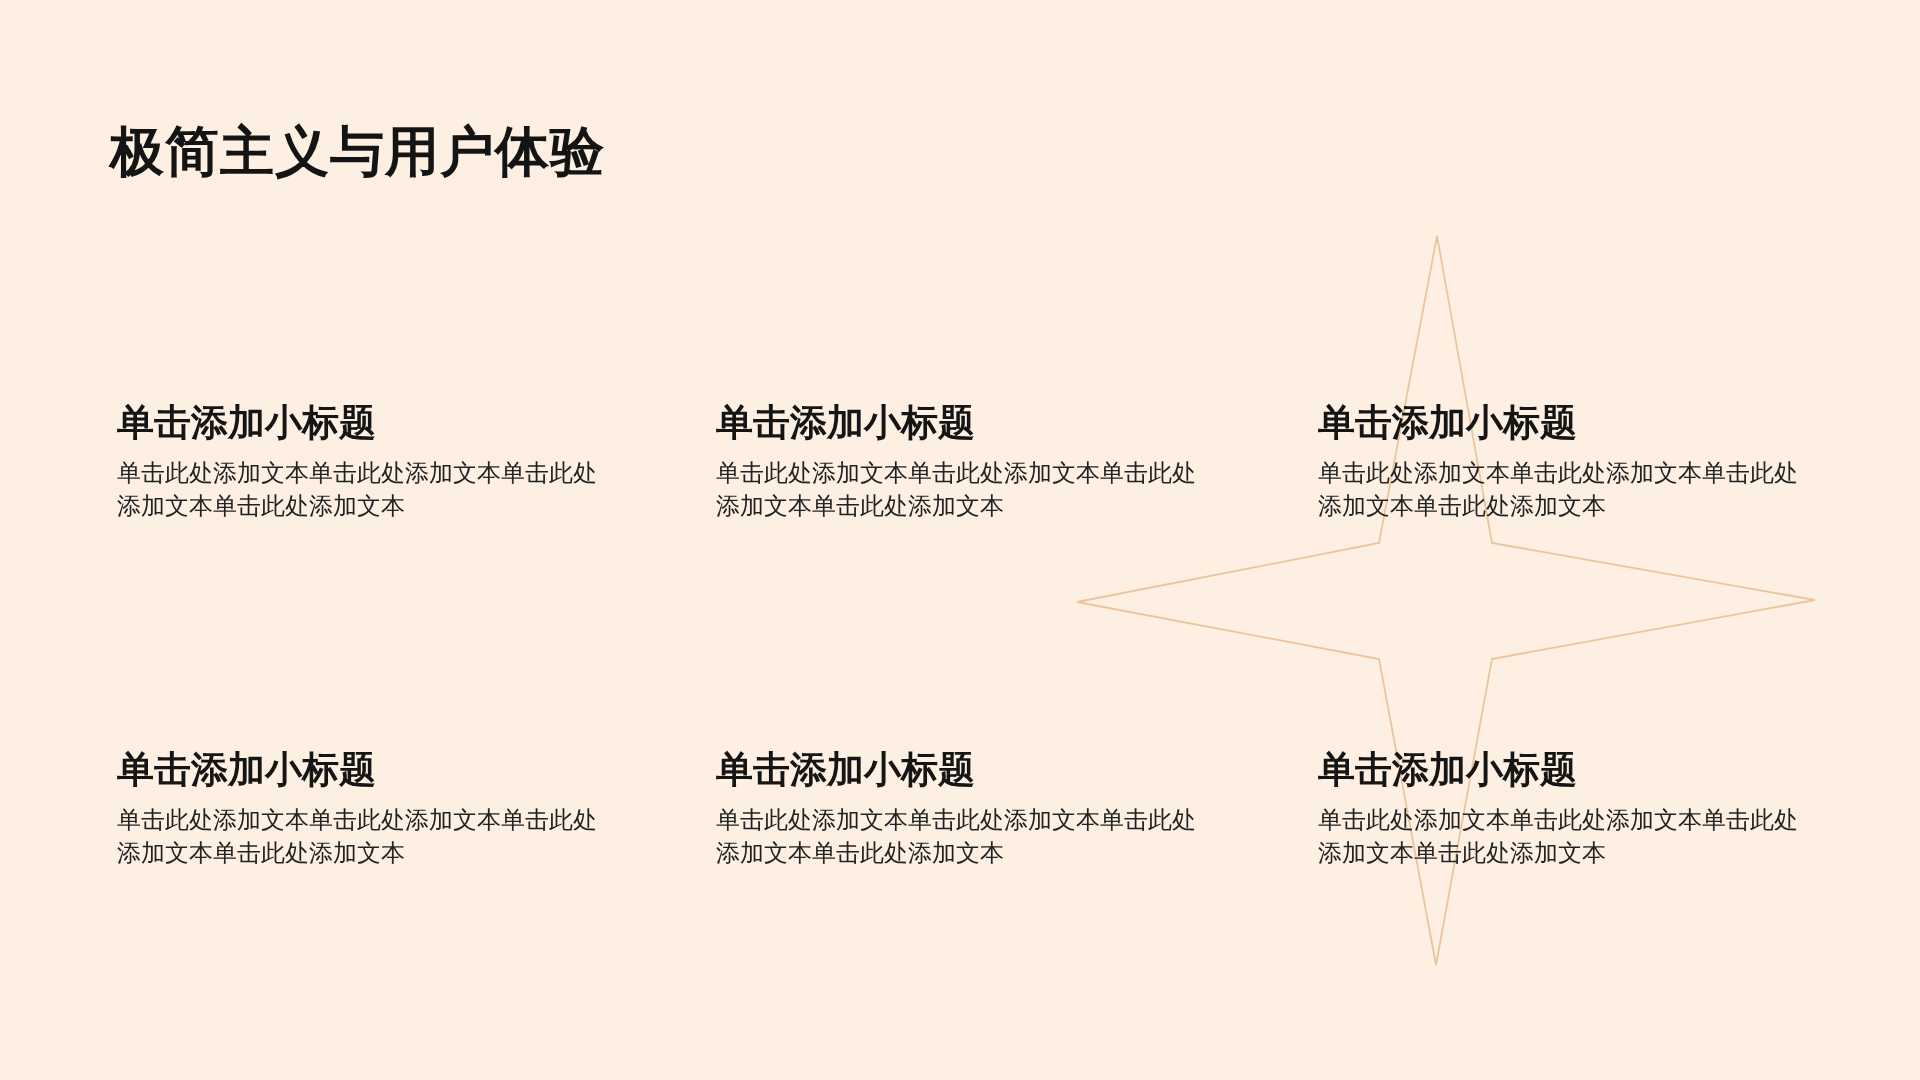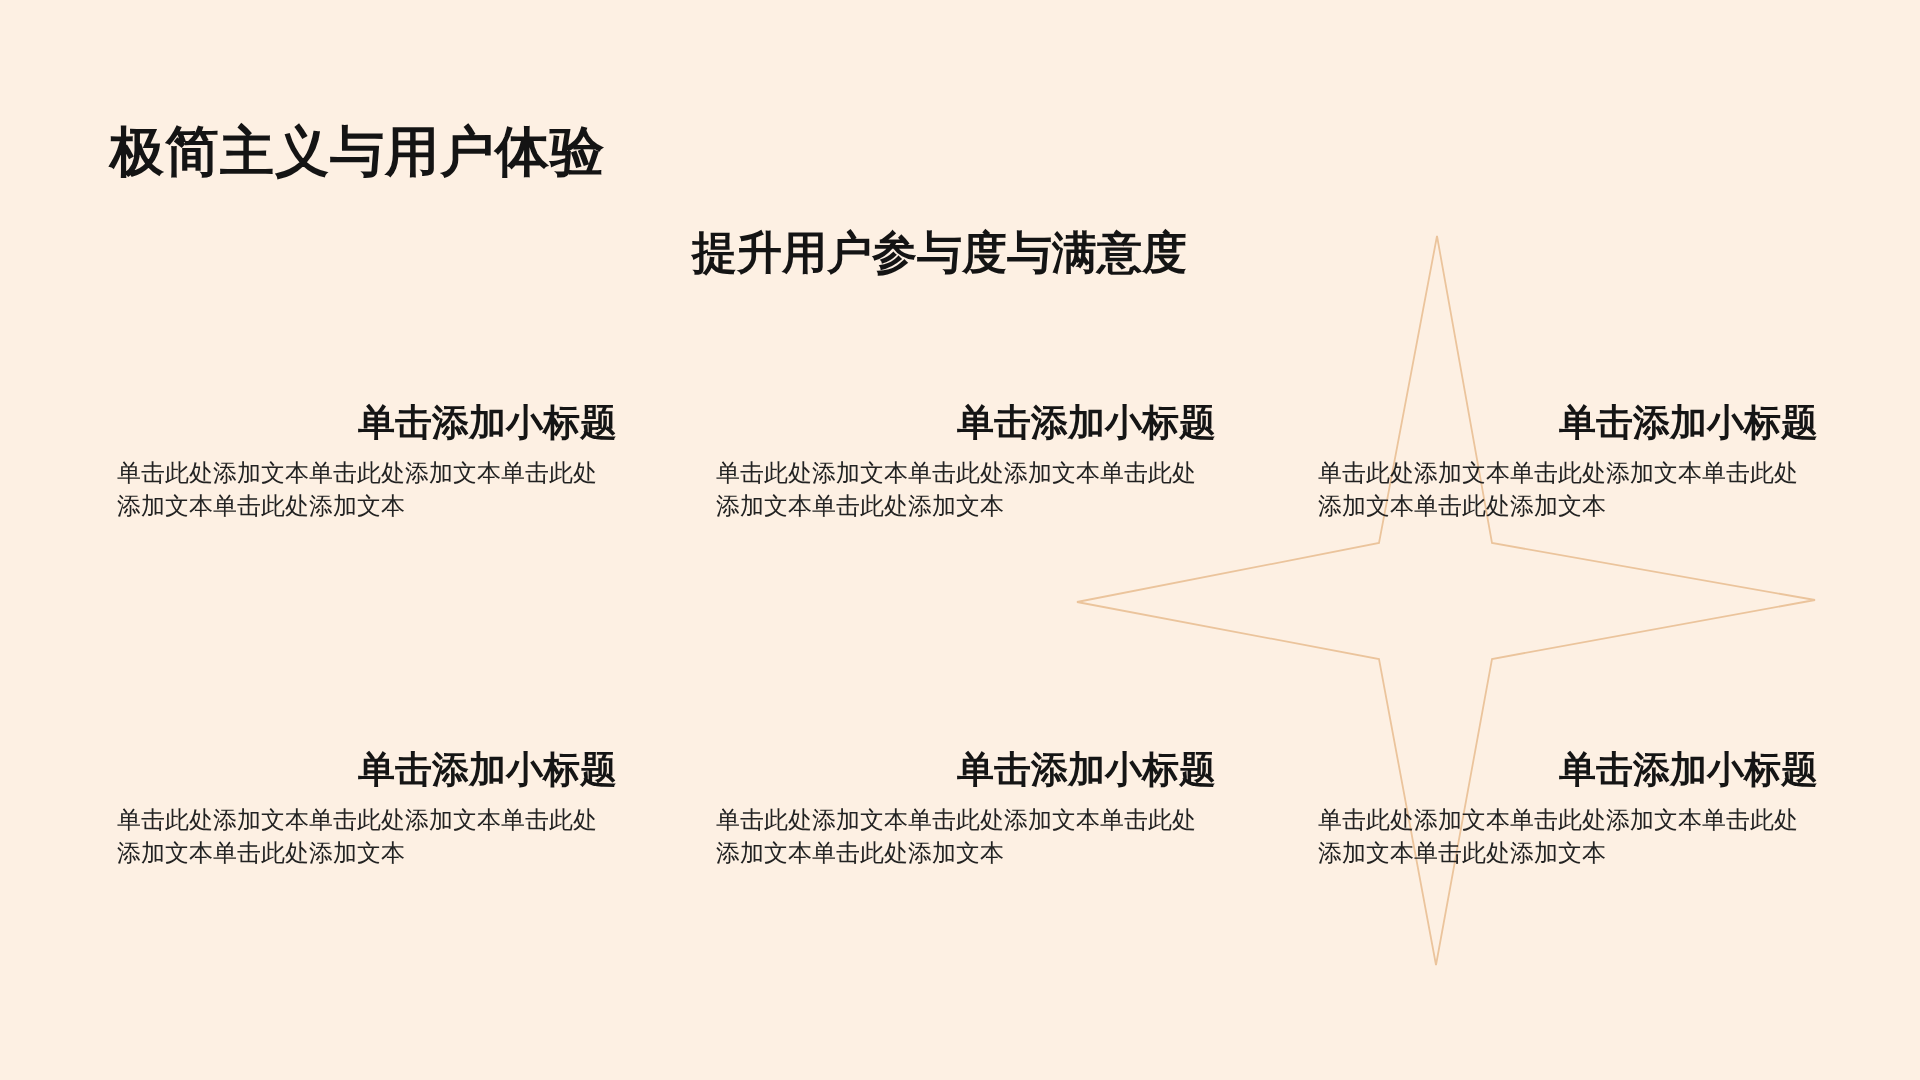--- a/index.html
+++ b/index.html
@@ -55,21 +55,20 @@
     position: absolute;
     width: 500px;
     z-index: 2;
   }
   .block-heading {
     font-size: 37px;
     line-height: 1.2;
     font-weight: 800;
     color: #151515;
     margin: 0;
-    text-align: right;
   }
   .block-body {
     margin: 11px 0 0 0;
     width: 490px;
     font-size: 24px;
     line-height: 33px;
     color: #222222;
     word-break: break-all;
   }
   
@@ -84,21 +83,20 @@
 <body style="background-color: rgb(253, 240, 227);">
 
 <div class="slide">
 
   <svg class="star-svg" viewBox="0 0 1920 1080" xmlns="http://www.w3.org/2000/svg" aria-hidden="true">
     <polygon points="1437,236 1492,543 1815,600 1492,659 1436,965 1379,659 1077,602 1379,543" fill="none" stroke-width="1.8" stroke="#ebc49c"></polygon>
   </svg>
 
   <h1 class="slide-title">极简主义与用户体验</h1>
 
-  <h2 class="slide-subtitle">提升用户参与度与满意度</h2>
 
   <div class="content-block block-r0c0">
     <h3 class="block-heading">单击添加小标题</h3>
     <p class="block-body">单击此处添加文本单击此处添加文本单击此处添加文本单击此处添加文本</p>
   </div>
 
   <div class="content-block block-r0c1">
     <h3 class="block-heading">单击添加小标题</h3>
     <p class="block-body">单击此处添加文本单击此处添加文本单击此处添加文本单击此处添加文本</p>
   </div>

